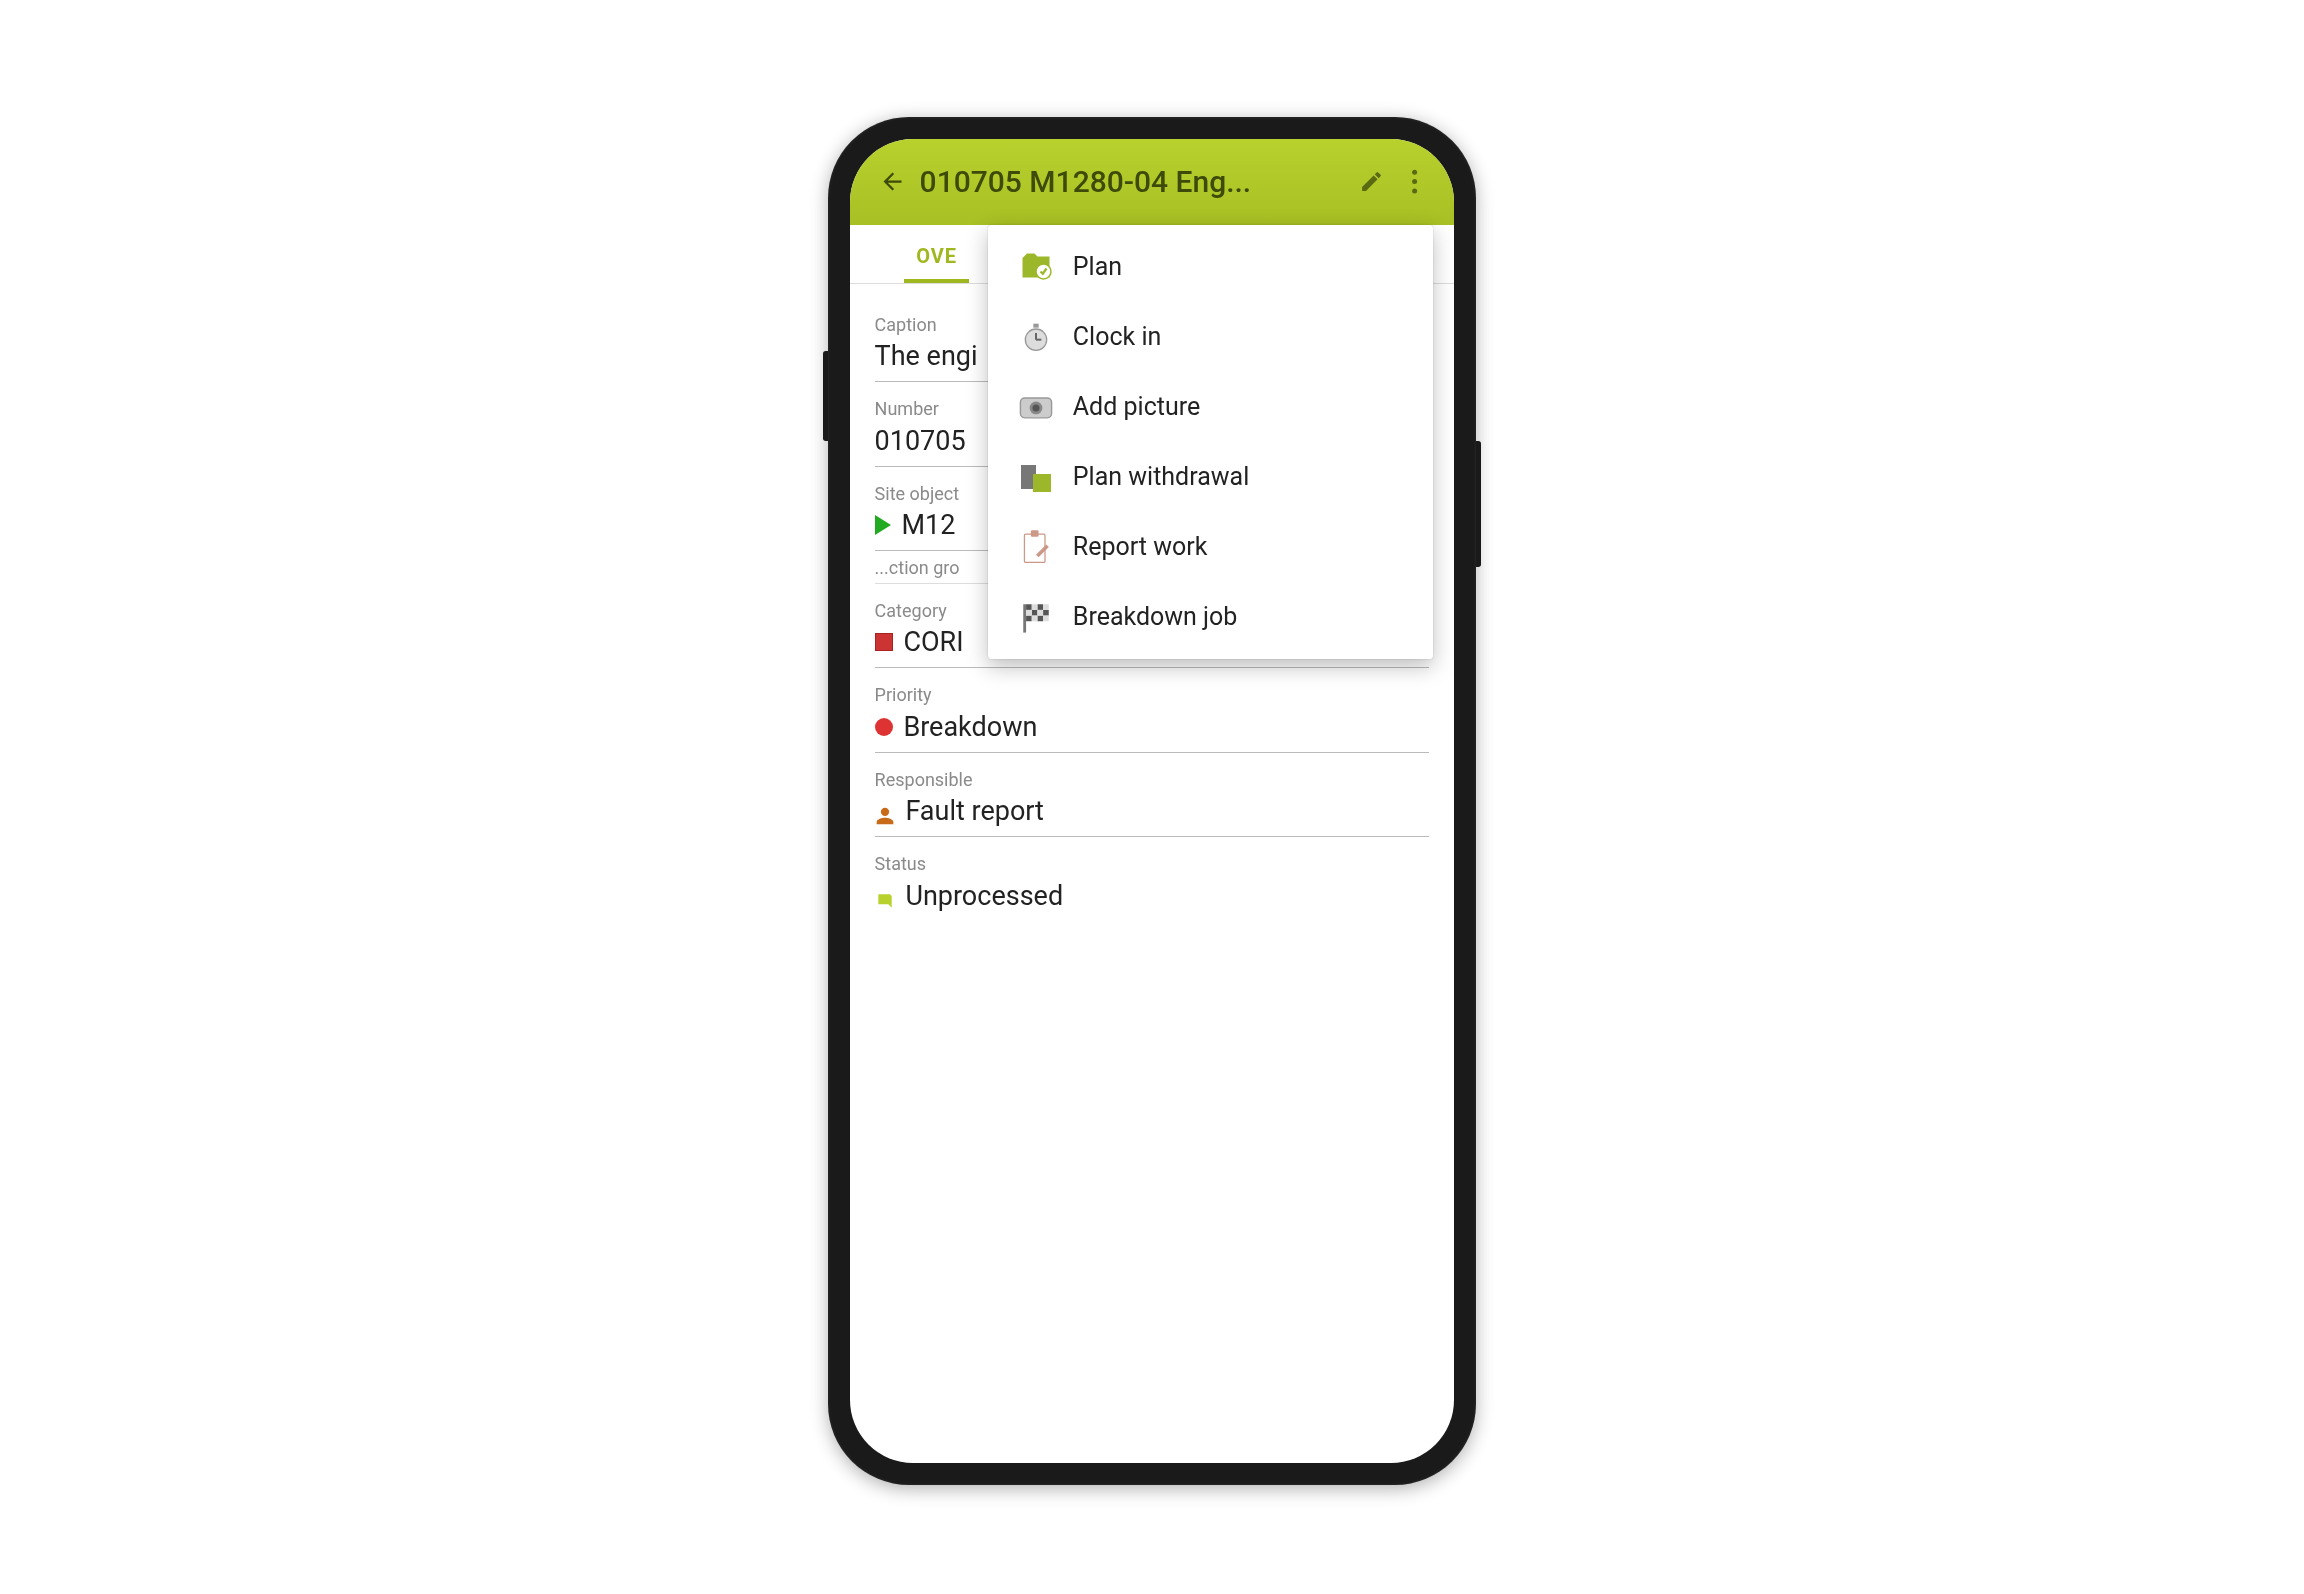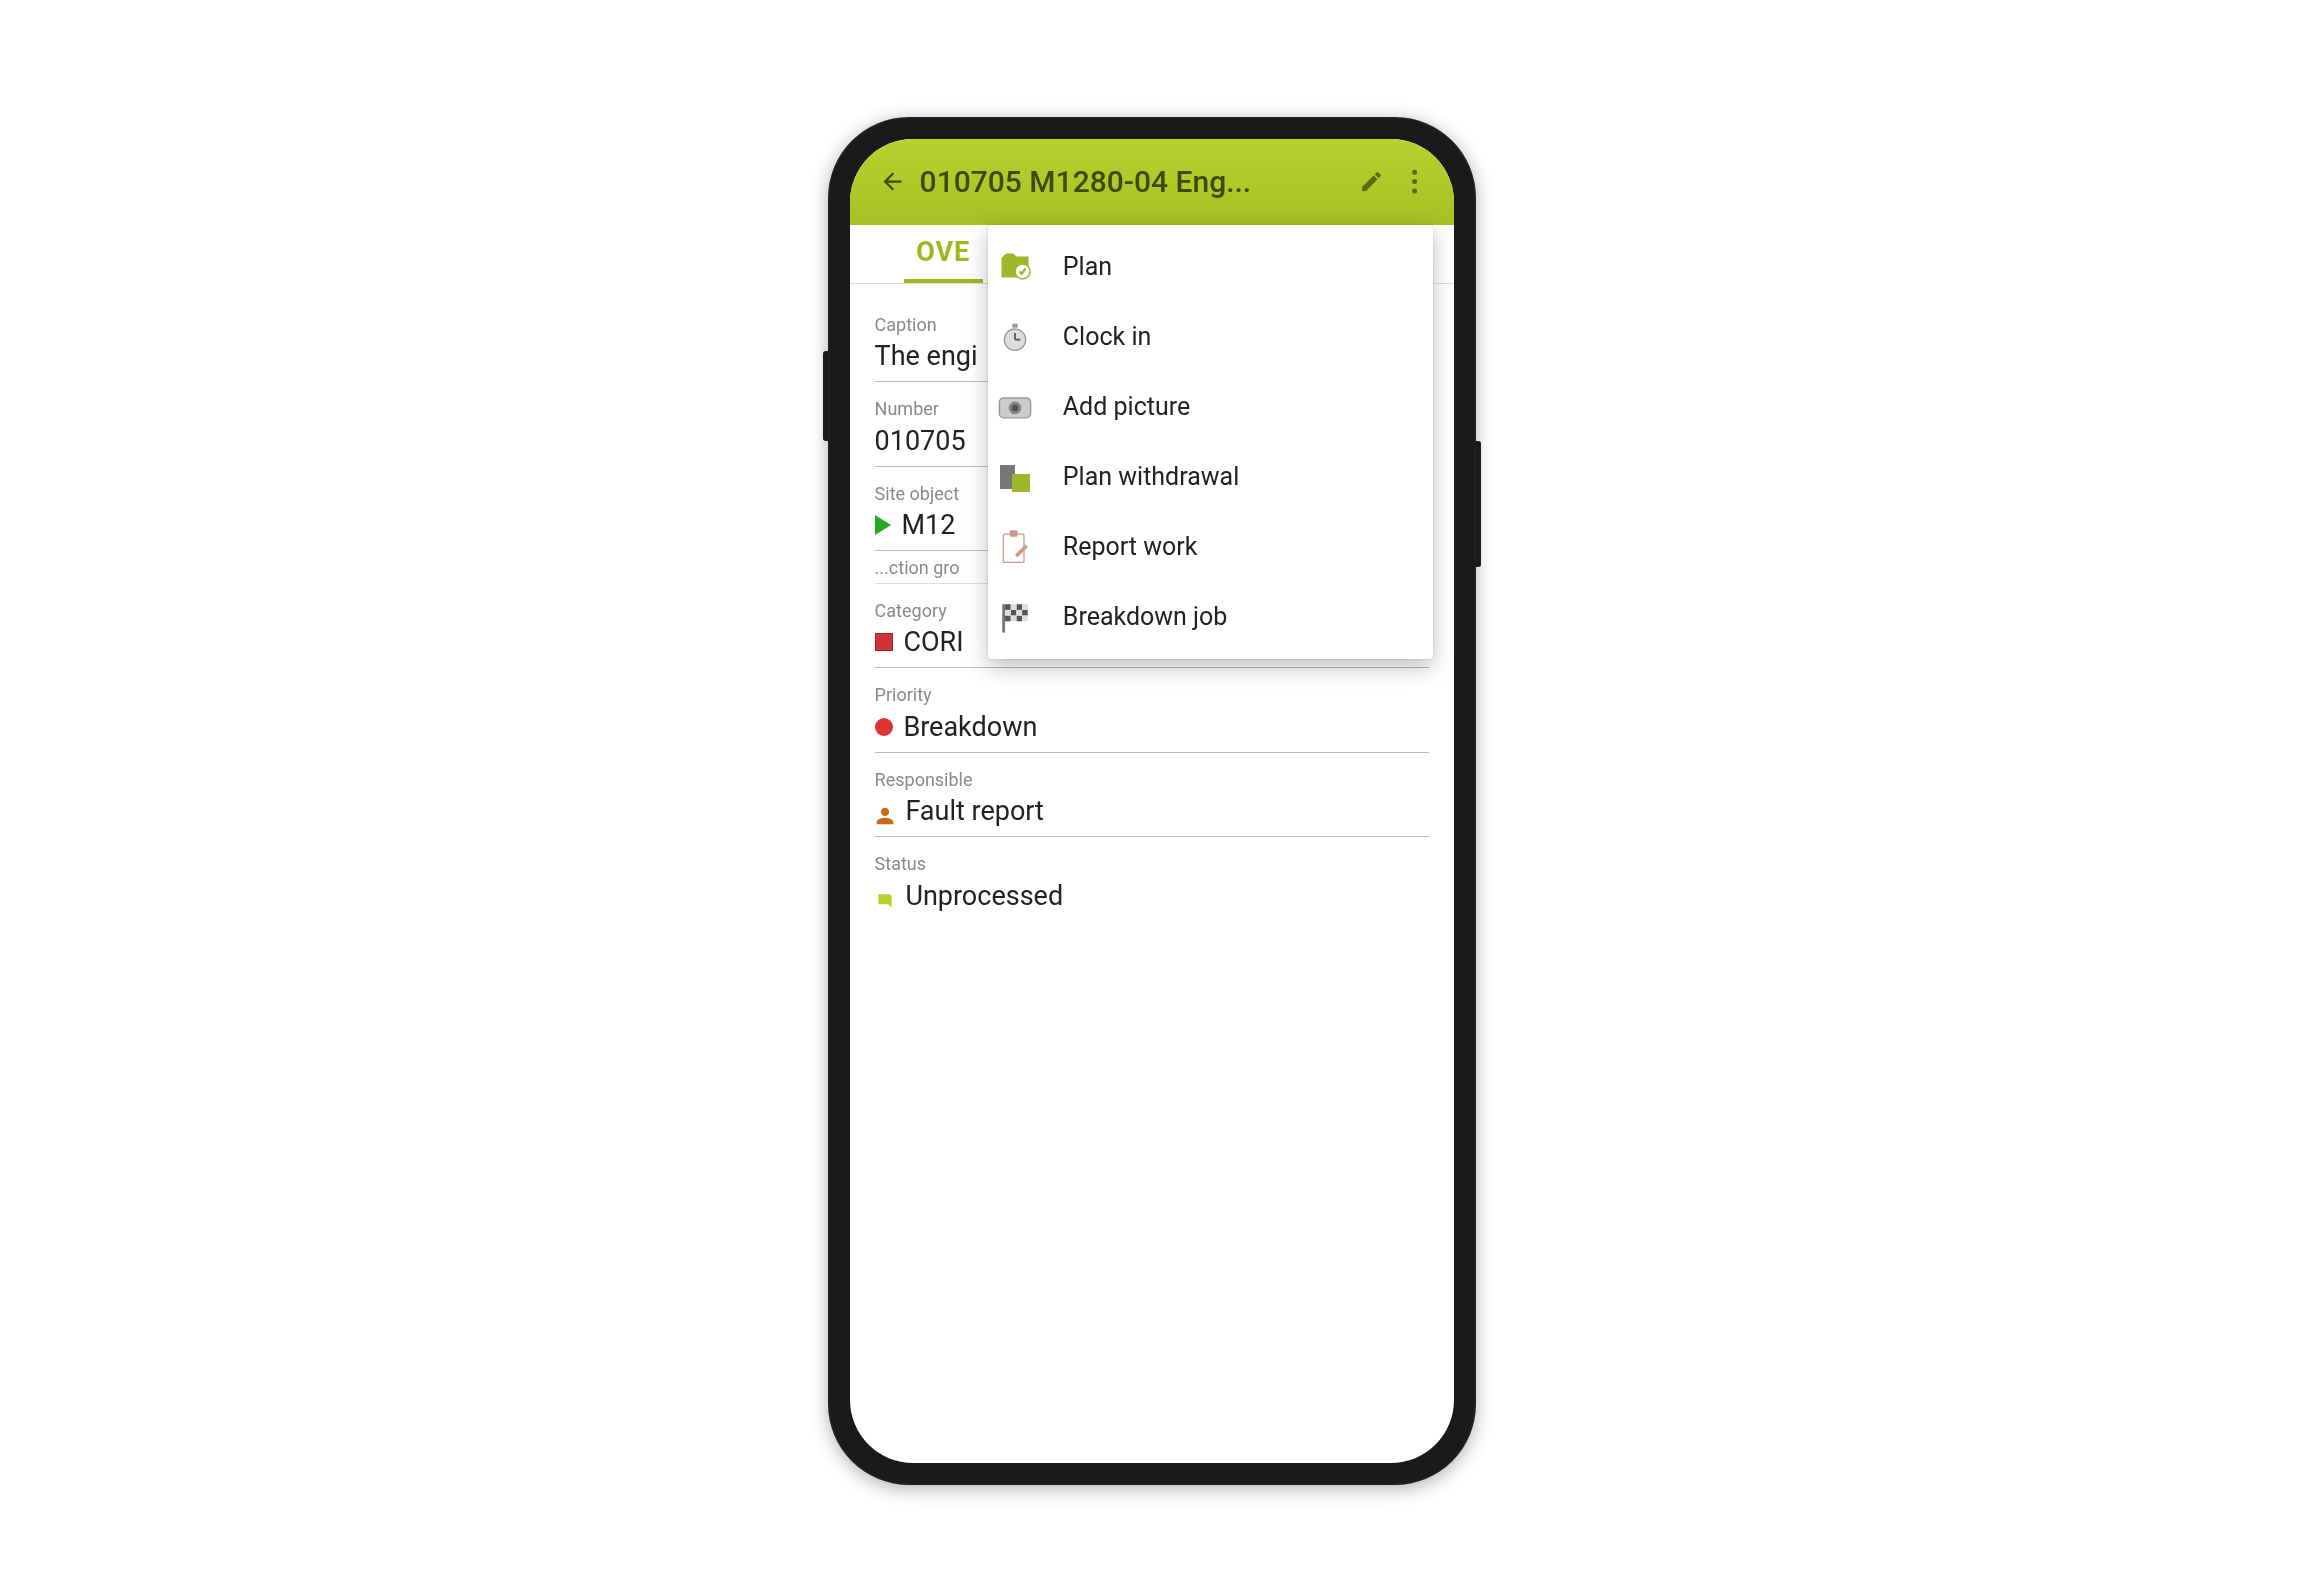--- a/index.html
+++ b/index.html
@@ -73,21 +73,21 @@
   .tabs {
     height: 59px;
     border-bottom: 0.9px solid #ddd;
     display:flex;
     align-items:flex-end;
     padding-left: 54px;
     flex-shrink:0;
   }
   .tab-active {
     color: #a0b820;
-    font-size: 27px;
+    font-size: 20px;
     font-weight: 700;
     letter-spacing: 0.9px;
     padding: 0 12.6px 10.8px 12.6px;
     border-bottom: 4.5px solid #a0b820;
   }
   .content {
     flex:1;
     overflow:auto;
     padding: 14.4px 25px;
   }
@@ -133,24 +133,24 @@
     width: 445px;
     background: #fff;
     border-radius: 3.6px;
     box-shadow: 0 7.2px 21.6px rgba(0,0,0,0.25), 0 0 1.8px rgba(0,0,0,0.2);
     padding: 7.2px 0;
   }
   .menu-item {
     display:flex;
     align-items:center;
     height: 70px;
-    padding: 0 7px;
+    padding: 0 28px;
     font-size: 25px;
     color: #222;
-    gap: 28px;
+    gap: 17px;
   }
   .menu-item .mi-icon {
     width: 40px; height:40px;
     display:flex; align-items:center; justify-content:center;
     flex-shrink:0;
   }
   .menu-item .mi-label { flex:1; }
   .menu-item .mi-chev { width:18px; color:#555; }
 </style>
 </head>

